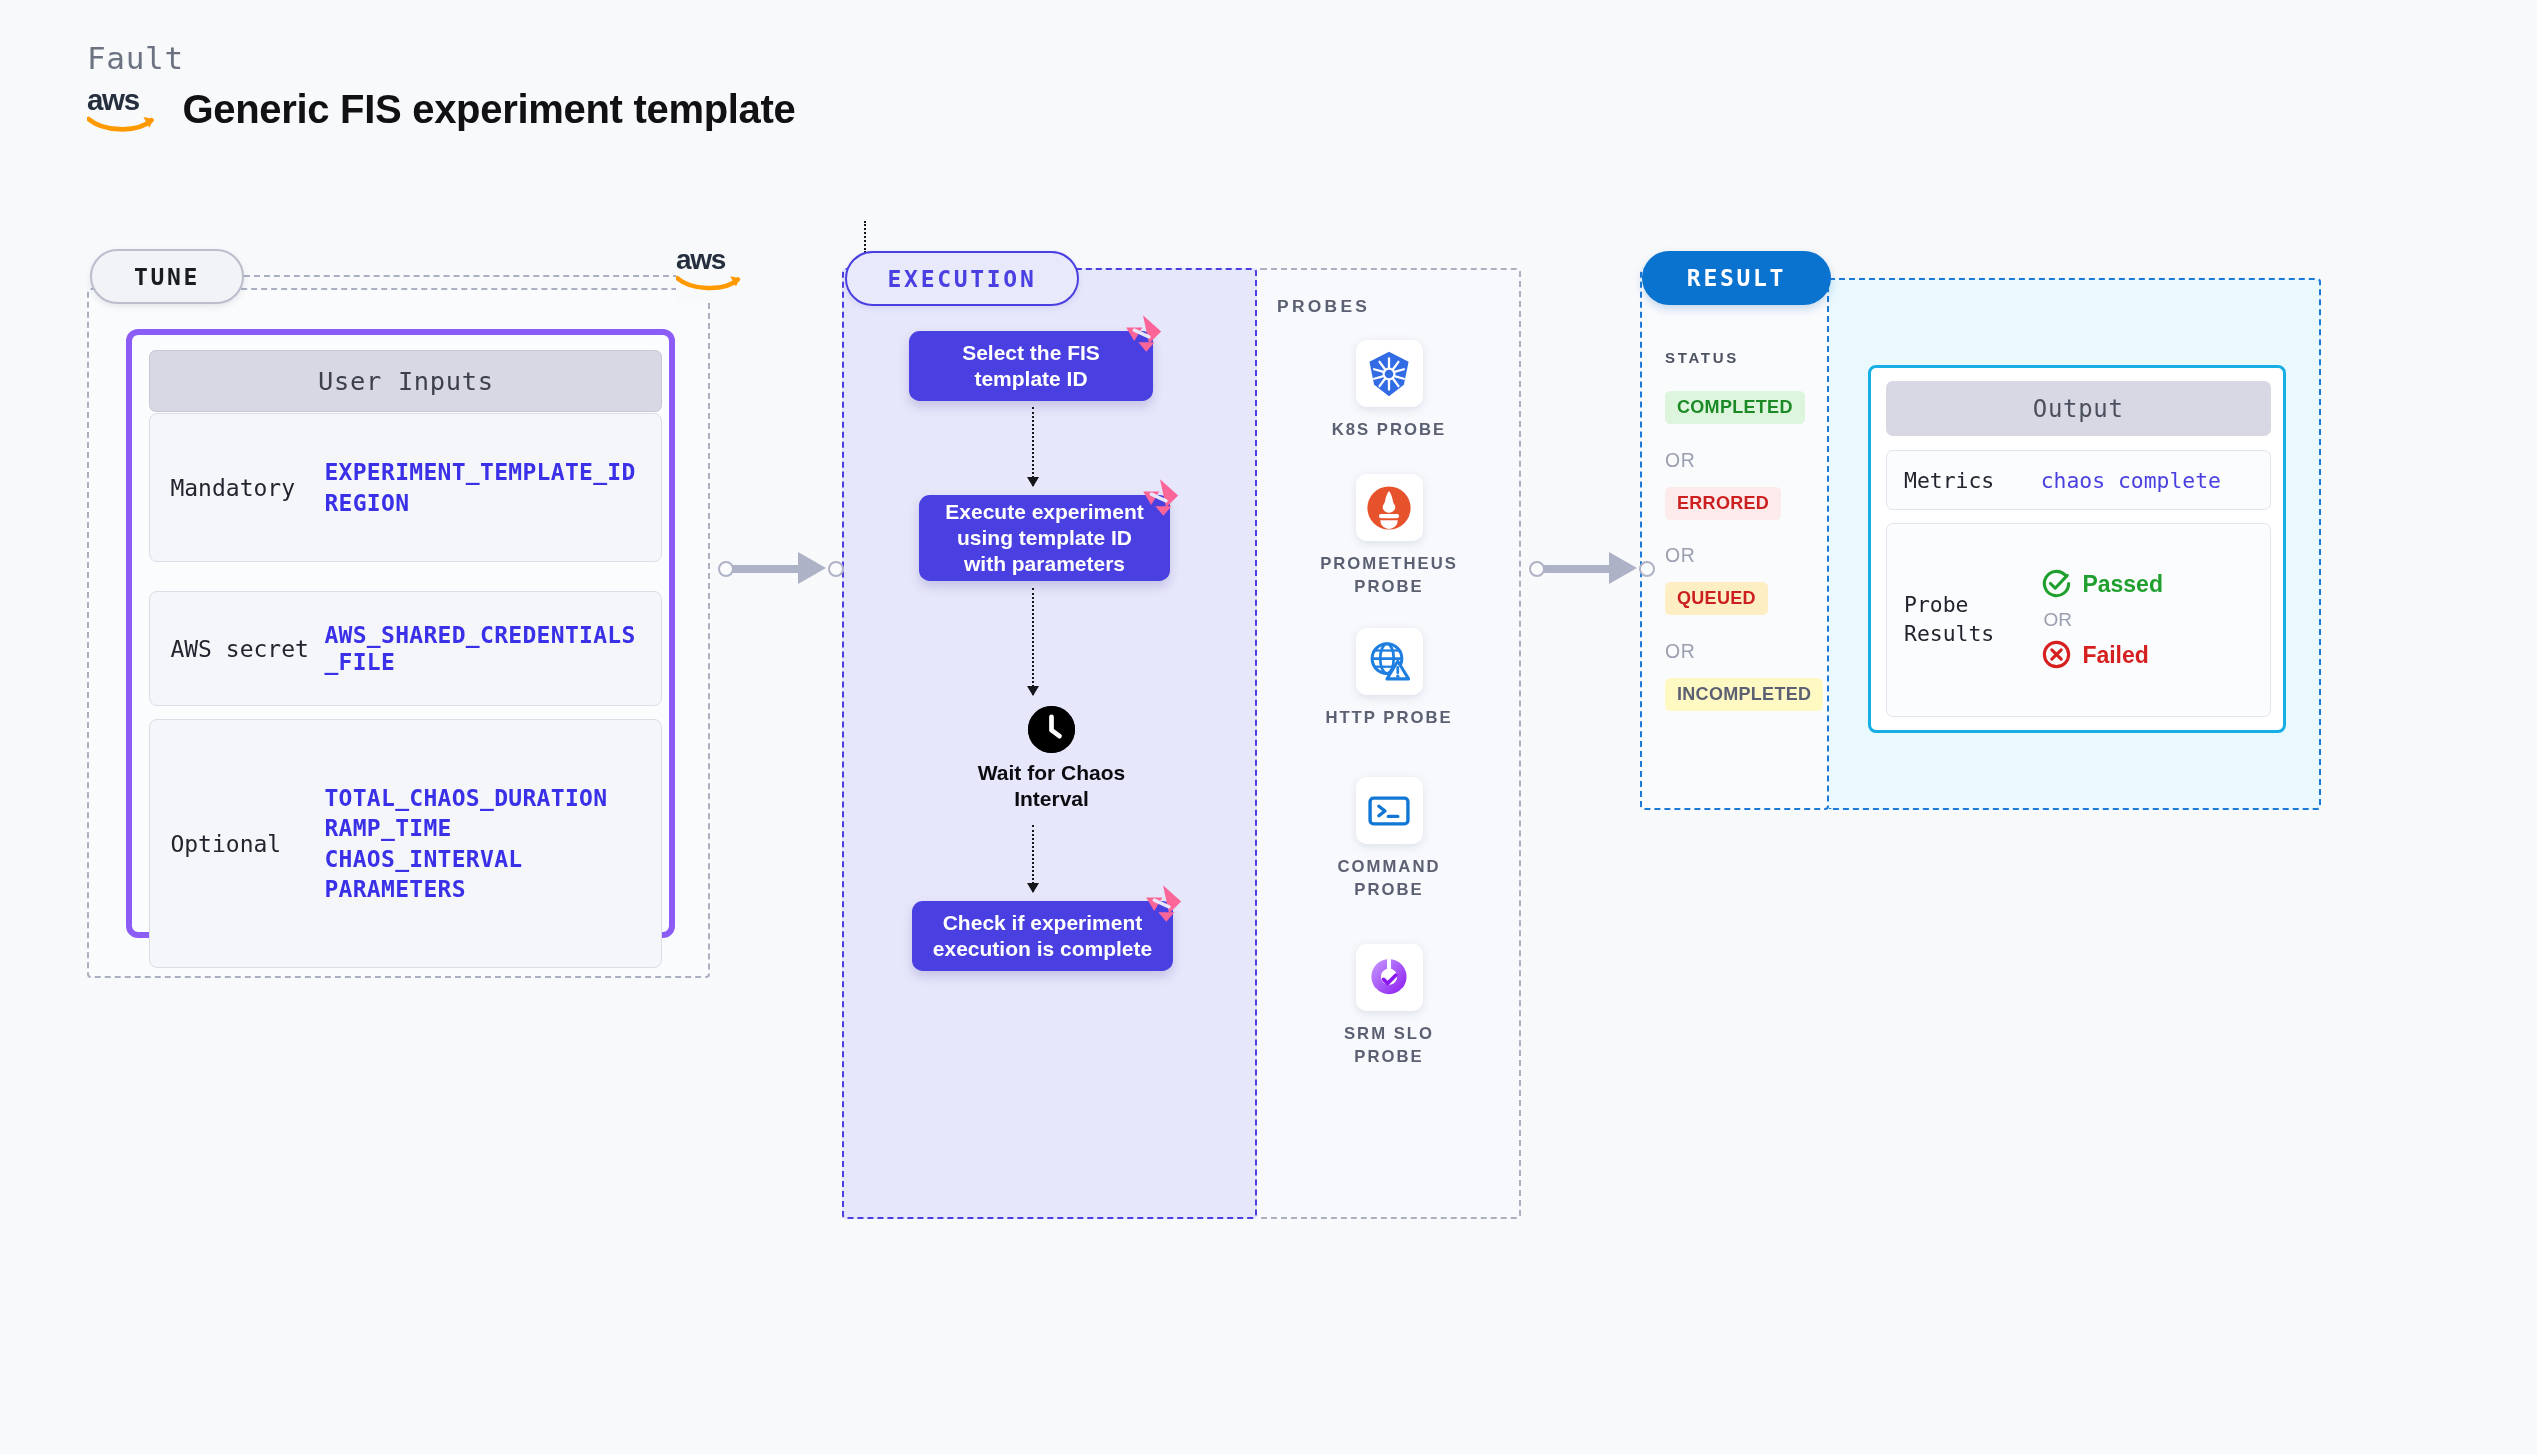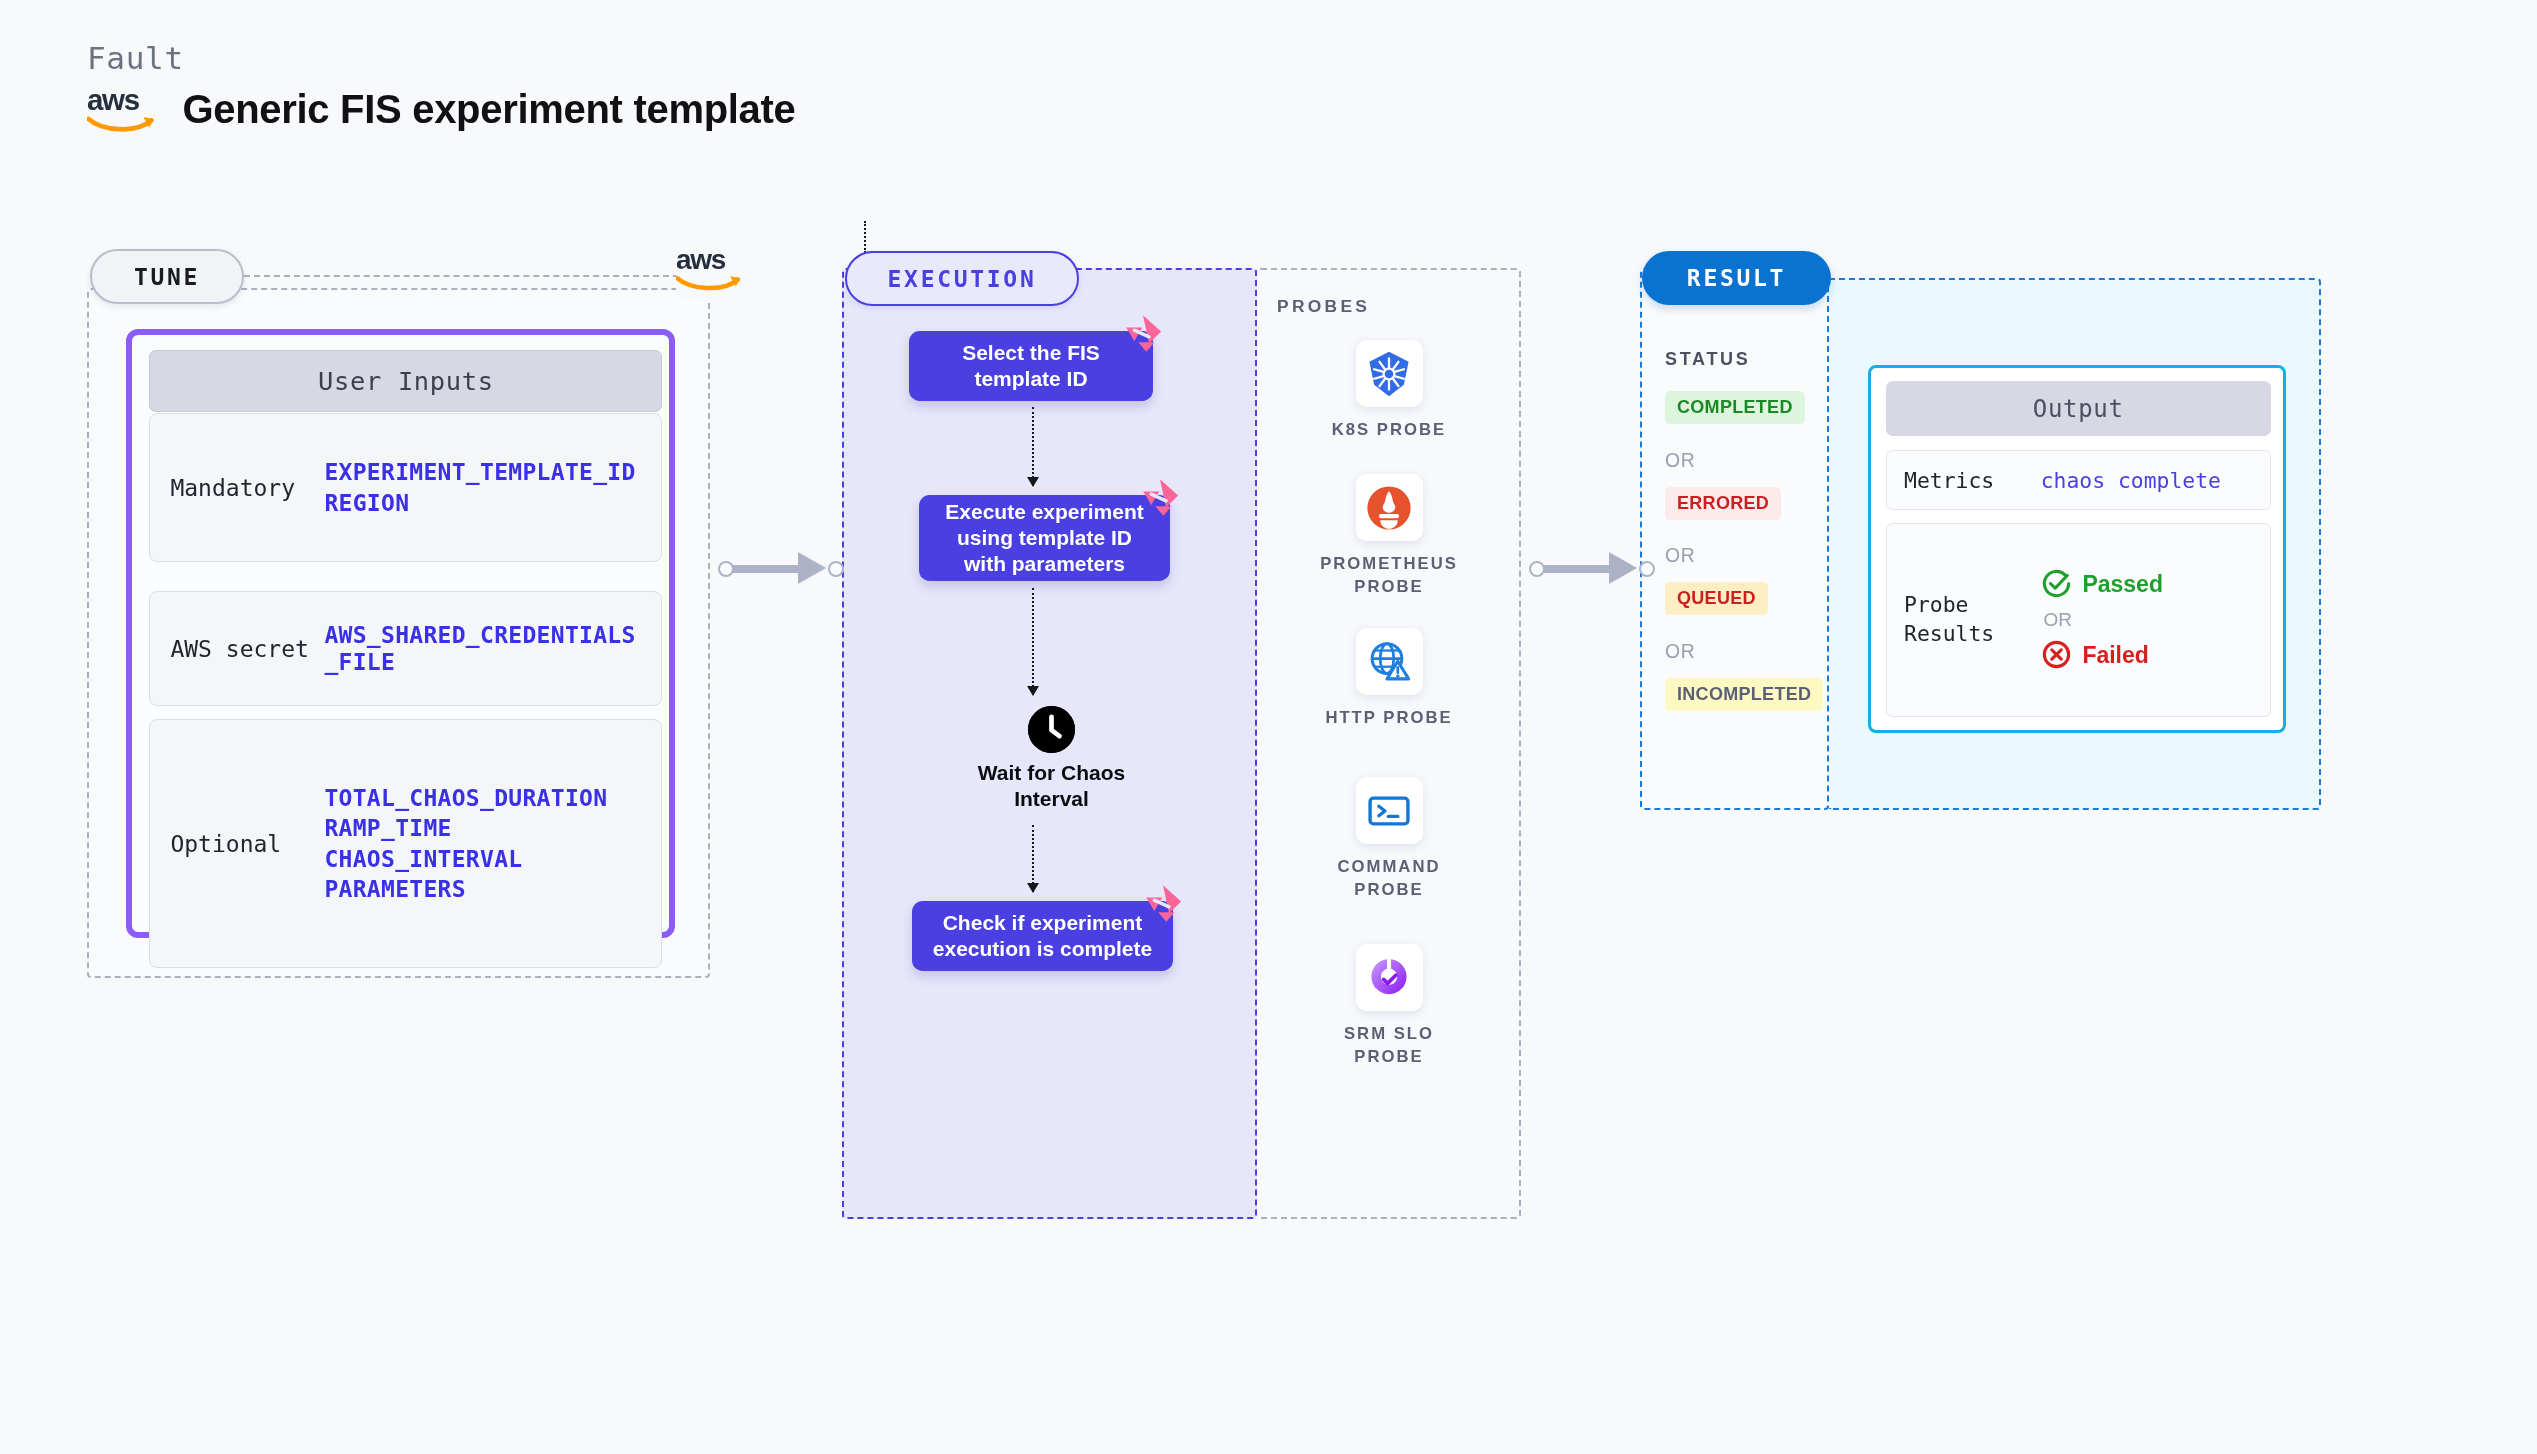--- a/index.html
+++ b/index.html
@@ -172,21 +172,21 @@
     background:#0a72cf;border:none;color:#ffffff;font-size:23px;
     box-shadow:0 4px 9.4px rgba(15,95,180,.22);
   }
   #result-out-panel{
     left:1829px;top:278px;width:492px;height:532px;
     border:2.7px dashed #1b79d8;border-left:none;border-radius:0 4px 4px 0;
     background:#eaf9fe;
   }
   #status-title{
     position:absolute;left:1665px;top:349px;
-    font-size:18px;font-weight:bold;color:#4c5262;letter-spacing:2.7px;
+    font-size:15px;font-weight:bold;color:#4c5262;letter-spacing:2.7px;
   }
   .status-badge{
     position:absolute;left:1665px;box-sizing:border-box;
     padding:6px 12px;border-radius:5.4px;
     font-size:18px;font-weight:bold;letter-spacing:0.3px;
   }
   .or-text{
     position:absolute;left:1665px;
     font-size:19.4px;color:#9aa0b0;letter-spacing:0.7px;
   }

